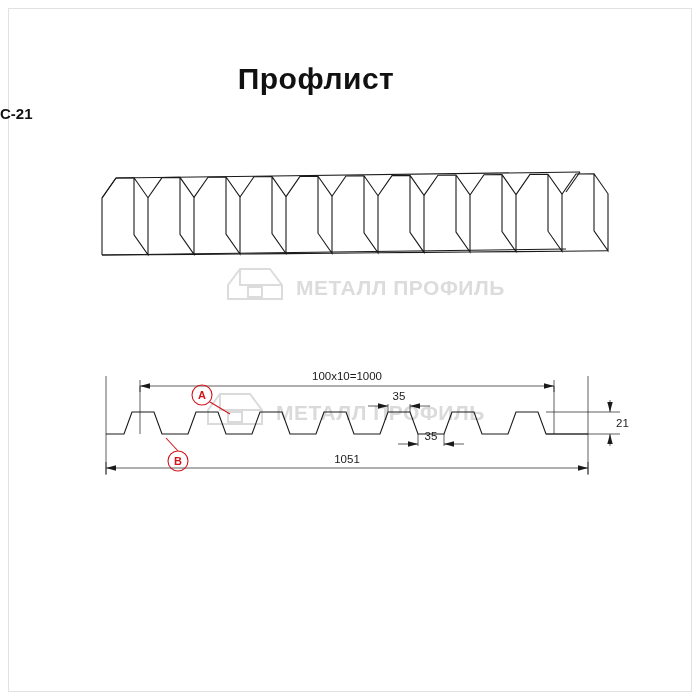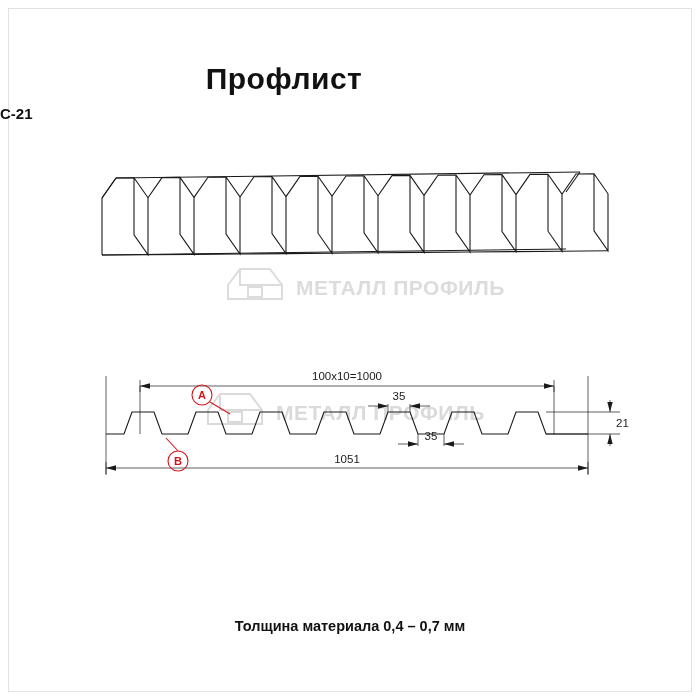--- a/index.html
+++ b/index.html
@@ -34,20 +34,21 @@
   .title {
     position: absolute;
     top: 62px;
     left: 0;
     width: 568px;
     text-align: center;
     font-size: 30px;
     font-weight: bold;
     letter-spacing: 0.5px;
     color: #111111;
+    padding-left: 32px;
   }
   .subtitle {
     position: absolute;
     top: 105px;
     left: 0;
     width: 700px;
     font-size: 15px;
     font-weight: bold;
     color: #111111;
   }
@@ -247,15 +248,14 @@
 
       <g>
         <circle cx="98" cy="111" r="10" class="red"></circle>
         <text x="98" y="115" class="red-txt" text-anchor="middle">B</text>
         <path class="red" d="M 98 101 L 86 88"></path>
       </g>
 
     </svg>
   </div>
 
-  <div class="footer-note">Толщина материала 0,4 – 0,7 мм</div>
 
 </div>
 
 </body></html>

